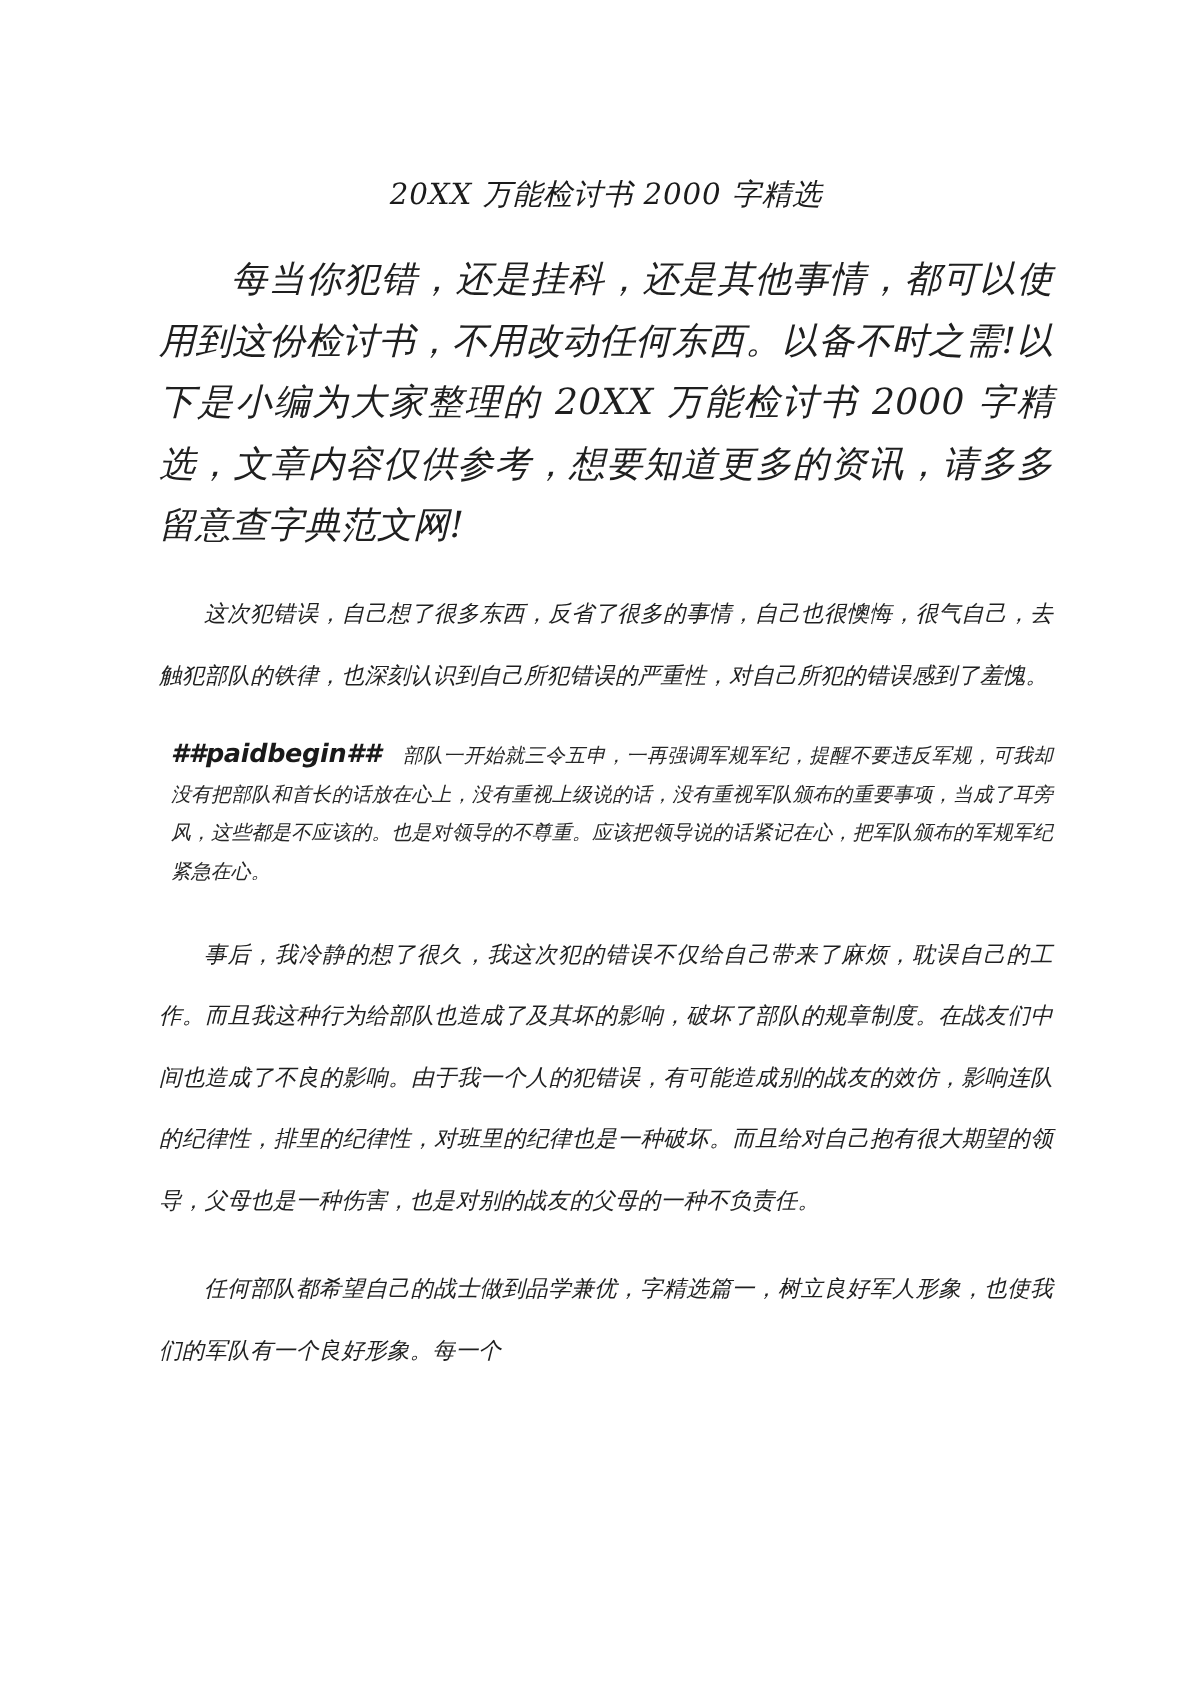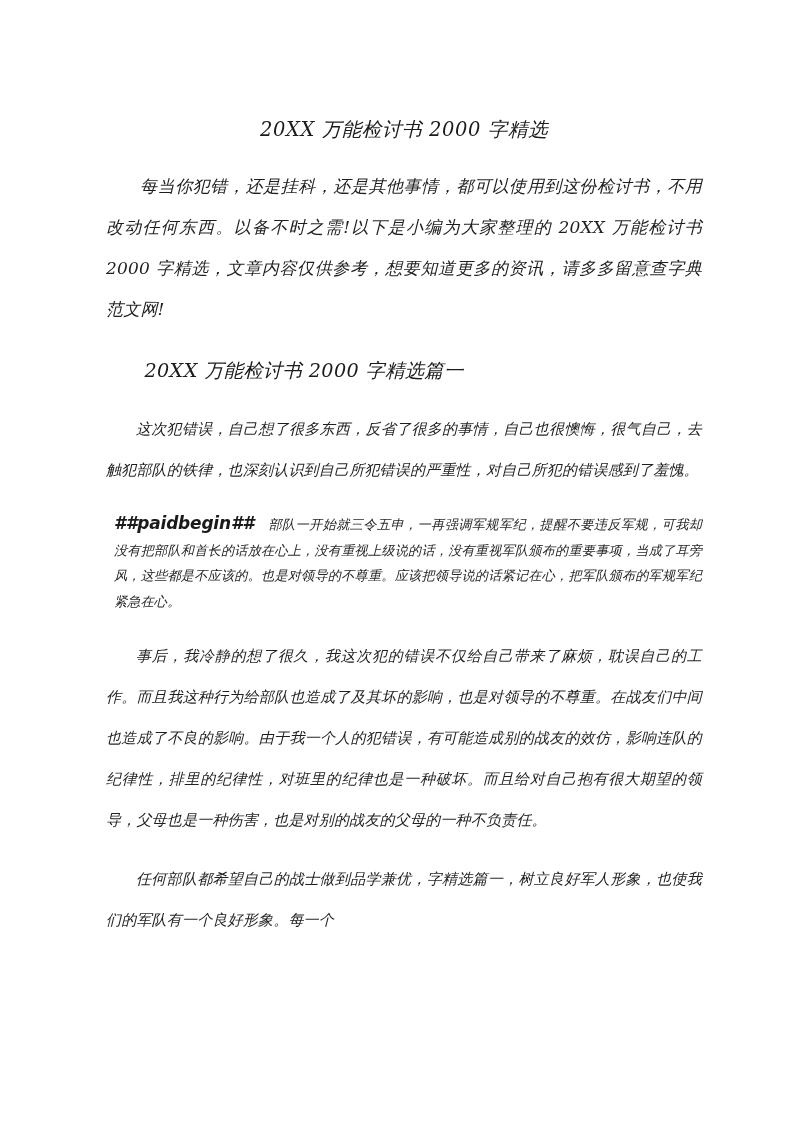--- a/index.html
+++ b/index.html
@@ -37,21 +37,21 @@
     padding-top: 99px;
     line-height: 30px;
     letter-spacing: 0.6px;
     white-space: pre-wrap;
     font-weight: 500;
   }
 
   
   .lead-paragraph {
     font-family: "DejaVu Serif", "Liberation Serif", serif;
-    font-size: 17px;
+    font-size: 24px;
     color: #1f1f1f;
     line-height: 41px;
     text-align: justify;
     text-justify: inter-ideograph;
     text-indent: 2em;
     margin: 0;
     padding-top: 21px;
     letter-spacing: 0.2px;
   }
 
@@ -119,26 +119,25 @@
 </head>
 <body>
 
 <div class="page">
   <div class="content">
 
     <h1 class="doc-title">20XX 万能检讨书 2000 字精选</h1>
 
     <p class="lead-paragraph">每当你犯错，还是挂科，还是其他事情，都可以使用到这份检讨书，不用改动任何东西。以备不时之需!以下是小编为大家整理的 20XX 万能检讨书 2000 字精选，文章内容仅供参考，想要知道更多的资讯，请多多留意查字典范文网!</p>
 
-    <h2 class="sub-heading">20XX 万能检讨书 2000 字精选篇一</h2>
 
     <p class="body-paragraph">这次犯错误，自己想了很多东西，反省了很多的事情，自己也很懊悔，很气自己，去触犯部队的铁律，也深刻认识到自己所犯错误的严重性，对自己所犯的错误感到了羞愧。</p>
 
     <p class="small-block">
       <span class="paid-marker">##paidbegin##</span><span class="marker-gap"></span><span>部队一开始就三令五申，一再强调军规军纪，提醒不要违反军规，可我却没有把部队和首长的话放在心上，没有重视上级说的话，没有重视军队颁布的重要事项，当成了耳旁风，这些都是不应该的。也是对领导的不尊重。应该把领导说的话紧记在心，把军队颁布的军规军纪紧急在心。</span>
     </p>
 
-    <p class="body-paragraph tight-top">事后，我冷静的想了很久，我这次犯的错误不仅给自己带来了麻烦，耽误自己的工作。而且我这种行为给部队也造成了及其坏的影响，也是对领导的不尊重。在战友们中间也造成了不良的影响。由于我一个人的犯错误，有可能造成别的战友的效仿，影响连队的纪律性，排里的纪律性，对班里的纪律也是一种破坏。而且给对自己抱有很大期望的领导，父母也是一种伤害，也是对别的战友的父母的一种不负责任。</p>
+    <p class="body-paragraph tight-top">事后，我冷静的想了很久，我这次犯的错误不仅给自己带来了麻烦，耽误自己的工作。而且我这种行为给部队也造成了及其坏的影响，破坏了部队的规章制度。在战友们中间也造成了不良的影响。由于我一个人的犯错误，有可能造成别的战友的效仿，影响连队的纪律性，排里的纪律性，对班里的纪律也是一种破坏。而且给对自己抱有很大期望的领导，父母也是一种伤害，也是对别的战友的父母的一种不负责任。</p>
 
     <p class="body-paragraph">任何部队都希望自己的战士做到品学兼优，字精选篇一，树立良好军人形象，也使我们的军队有一个良好形象。每一个</p>
 
   </div>
 </div>
 
 </body></html>

